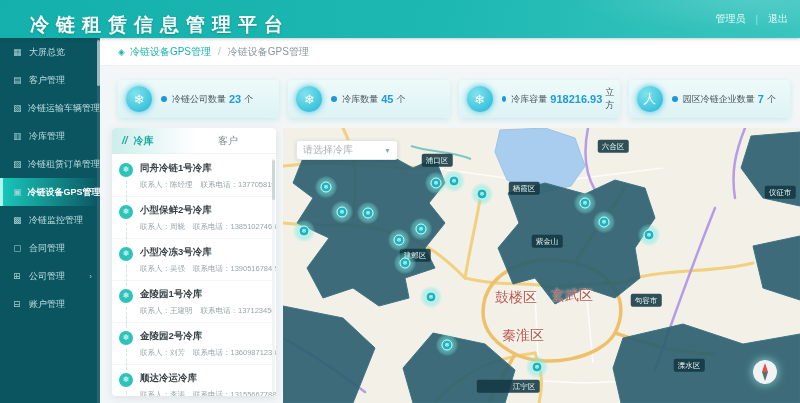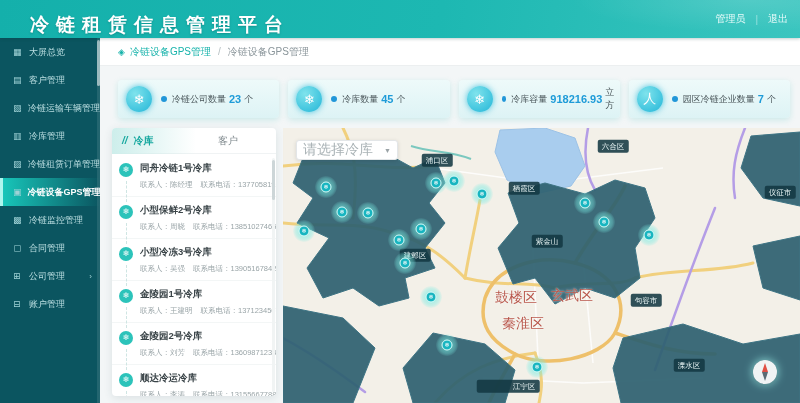--- a/index.html
+++ b/index.html
@@ -87,21 +87,21 @@
     background:#cdd6d8; border-radius:2px; }
 
   
   .map { position:absolute; left:183px; top:90px; width:517px; height:275px;
     background:#f3f0e8; overflow:hidden; }
   .map svg { position:absolute; left:0; top:0; }
   .map-search { position:absolute; left:13px; top:12px; width:102px; height:20px;
     background:#fff; border:1px solid #e3e6e8; border-radius:3px;
     box-shadow:0 1px 4px rgba(0,0,0,.12); display:flex; align-items:center;
     padding:0 6px; z-index:8; }
-  .map-search .ph { flex:1; font-size:14px; color:#aab3b6; }
+  .map-search .ph { flex:1; font-size:10px; color:#aab3b6; }
   .map-search .car { font-size:7px; color:#9aa3a6; }
   .chip { position:absolute; transform:translate(-50%,-50%);
     background:rgba(19,56,66,.88); color:#eaf6f6; font-size:7.5px; line-height:1;
     padding:2.5px 4px; border-radius:2px; white-space:nowrap; z-index:4; }
   .red-label { position:absolute; transform:translate(-50%,-50%); color:#b8564a;
     font-size:14px; white-space:nowrap; z-index:3; text-shadow:0 0 2px #fff; }
   .marker { position:absolute; width:22px; height:22px; transform:translate(-50%,-50%);
     border-radius:50%; background:radial-gradient(circle,rgba(120,235,226,.85) 0%,rgba(120,235,226,.35) 55%,rgba(120,235,226,0) 75%);
     z-index:5; cursor:pointer; }
   .marker i { position:absolute; left:50%; top:50%; width:11px; height:11px;
@@ -338,21 +338,21 @@
     </svg>
 
     <div class="map-search">
       <span class="ph">请选择冷库</span>
       <span class="car">▼</span>
     </div>
 
     <div id="map-overlays">
         <div class="red-label" style="left: 233px; top: 170px;">鼓楼区</div>
         <div class="red-label" style="left: 289px; top: 168px;">玄武区</div>
-        <div class="red-label" style="left: 240px; top: 196px;">秦淮区</div>
+        <div class="red-label" style="left: 240px; top: 208px;">秦淮区</div>
         <div class="chip" style="left: 154px; top: 32px;">浦口区</div>
         <div class="chip" style="left: 330px; top: 18px;">六合区</div>
         <div class="chip" style="left: 497px; top: 64px;">仪征市</div>
         <div class="chip" style="left: 241px; top: 60px;">栖霞区</div>
         <div class="chip" style="left: 264px; top: 113px;">紫金山</div>
         <div class="chip" style="left: 132px; top: 127px;">建邺区</div>
         <div class="chip" style="left: 225px; top: 258px; padding-left: 36px;">江宁区</div>
         <div class="chip" style="left: 363px; top: 172px;">句容市</div>
         <div class="chip" style="left: 406px; top: 237px;">溧水区</div>
         <div class="marker" style="left: 43px; top: 59px;">

